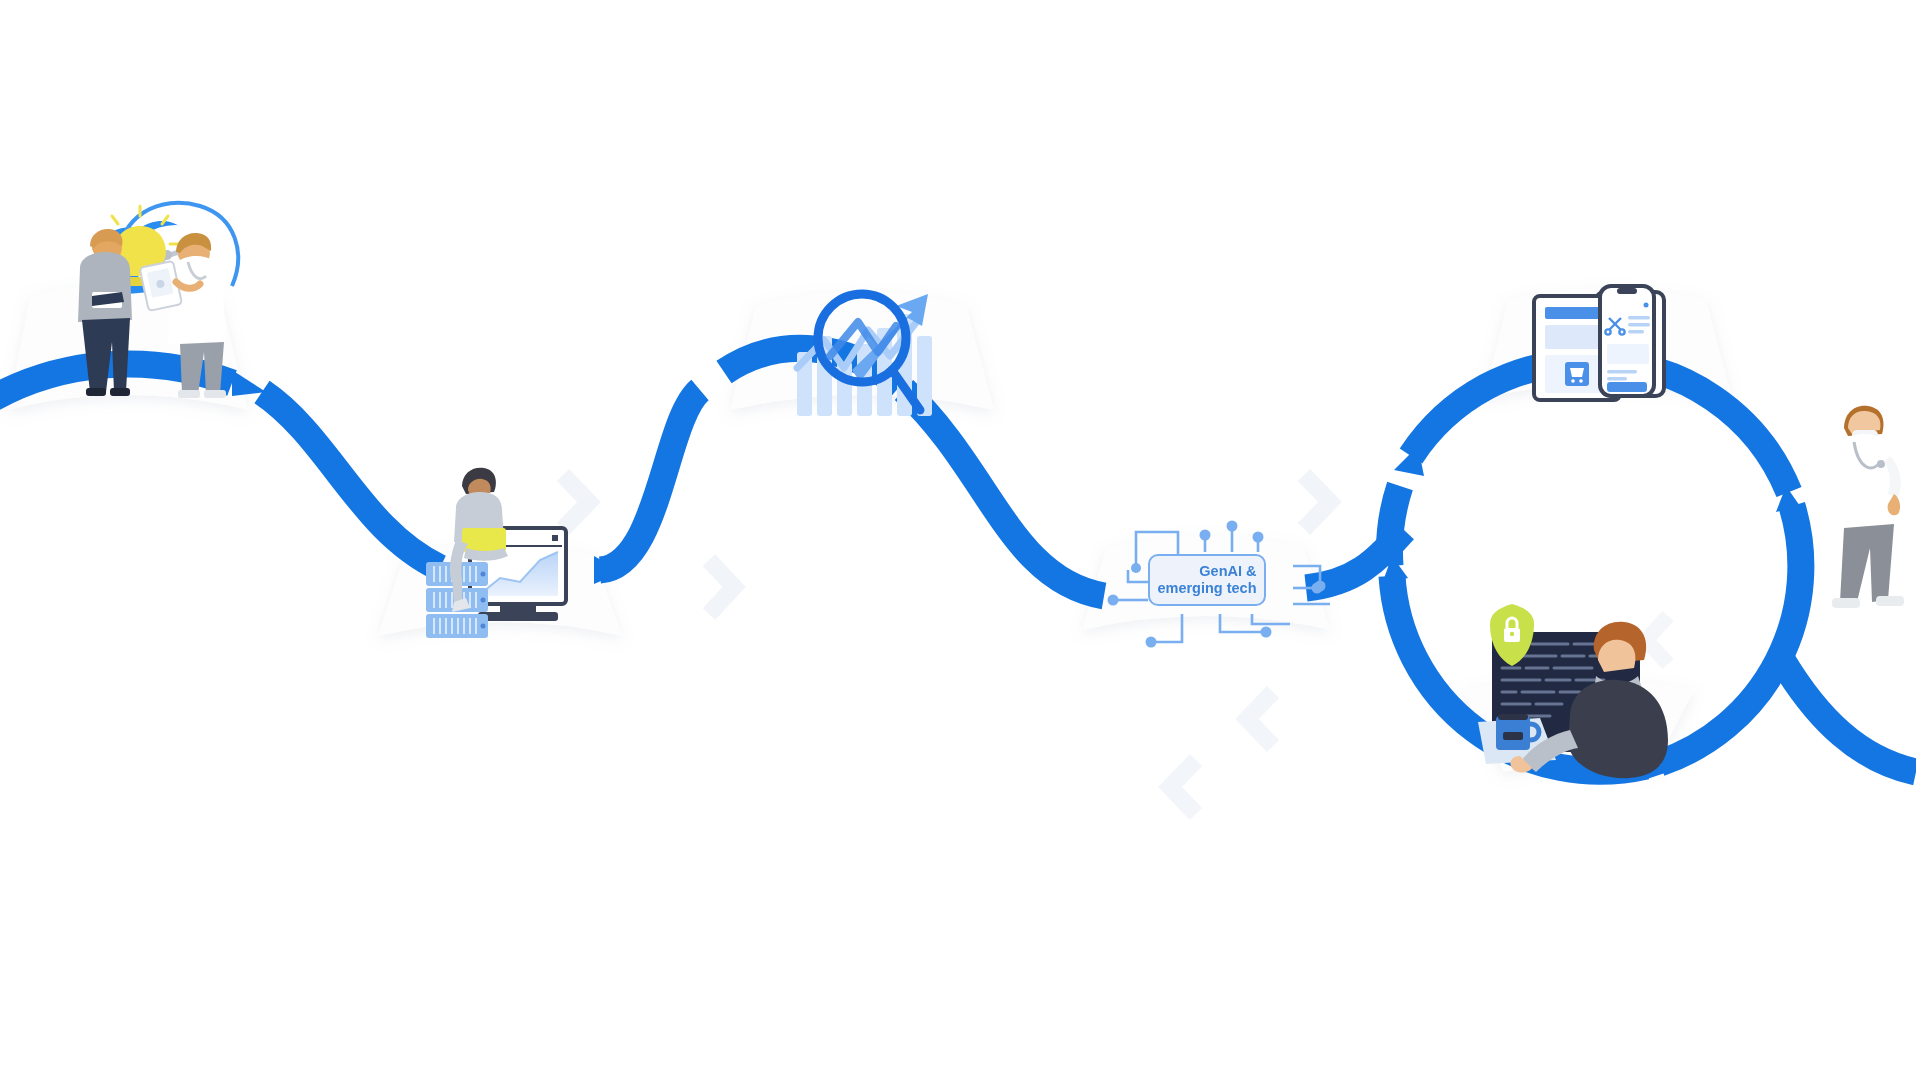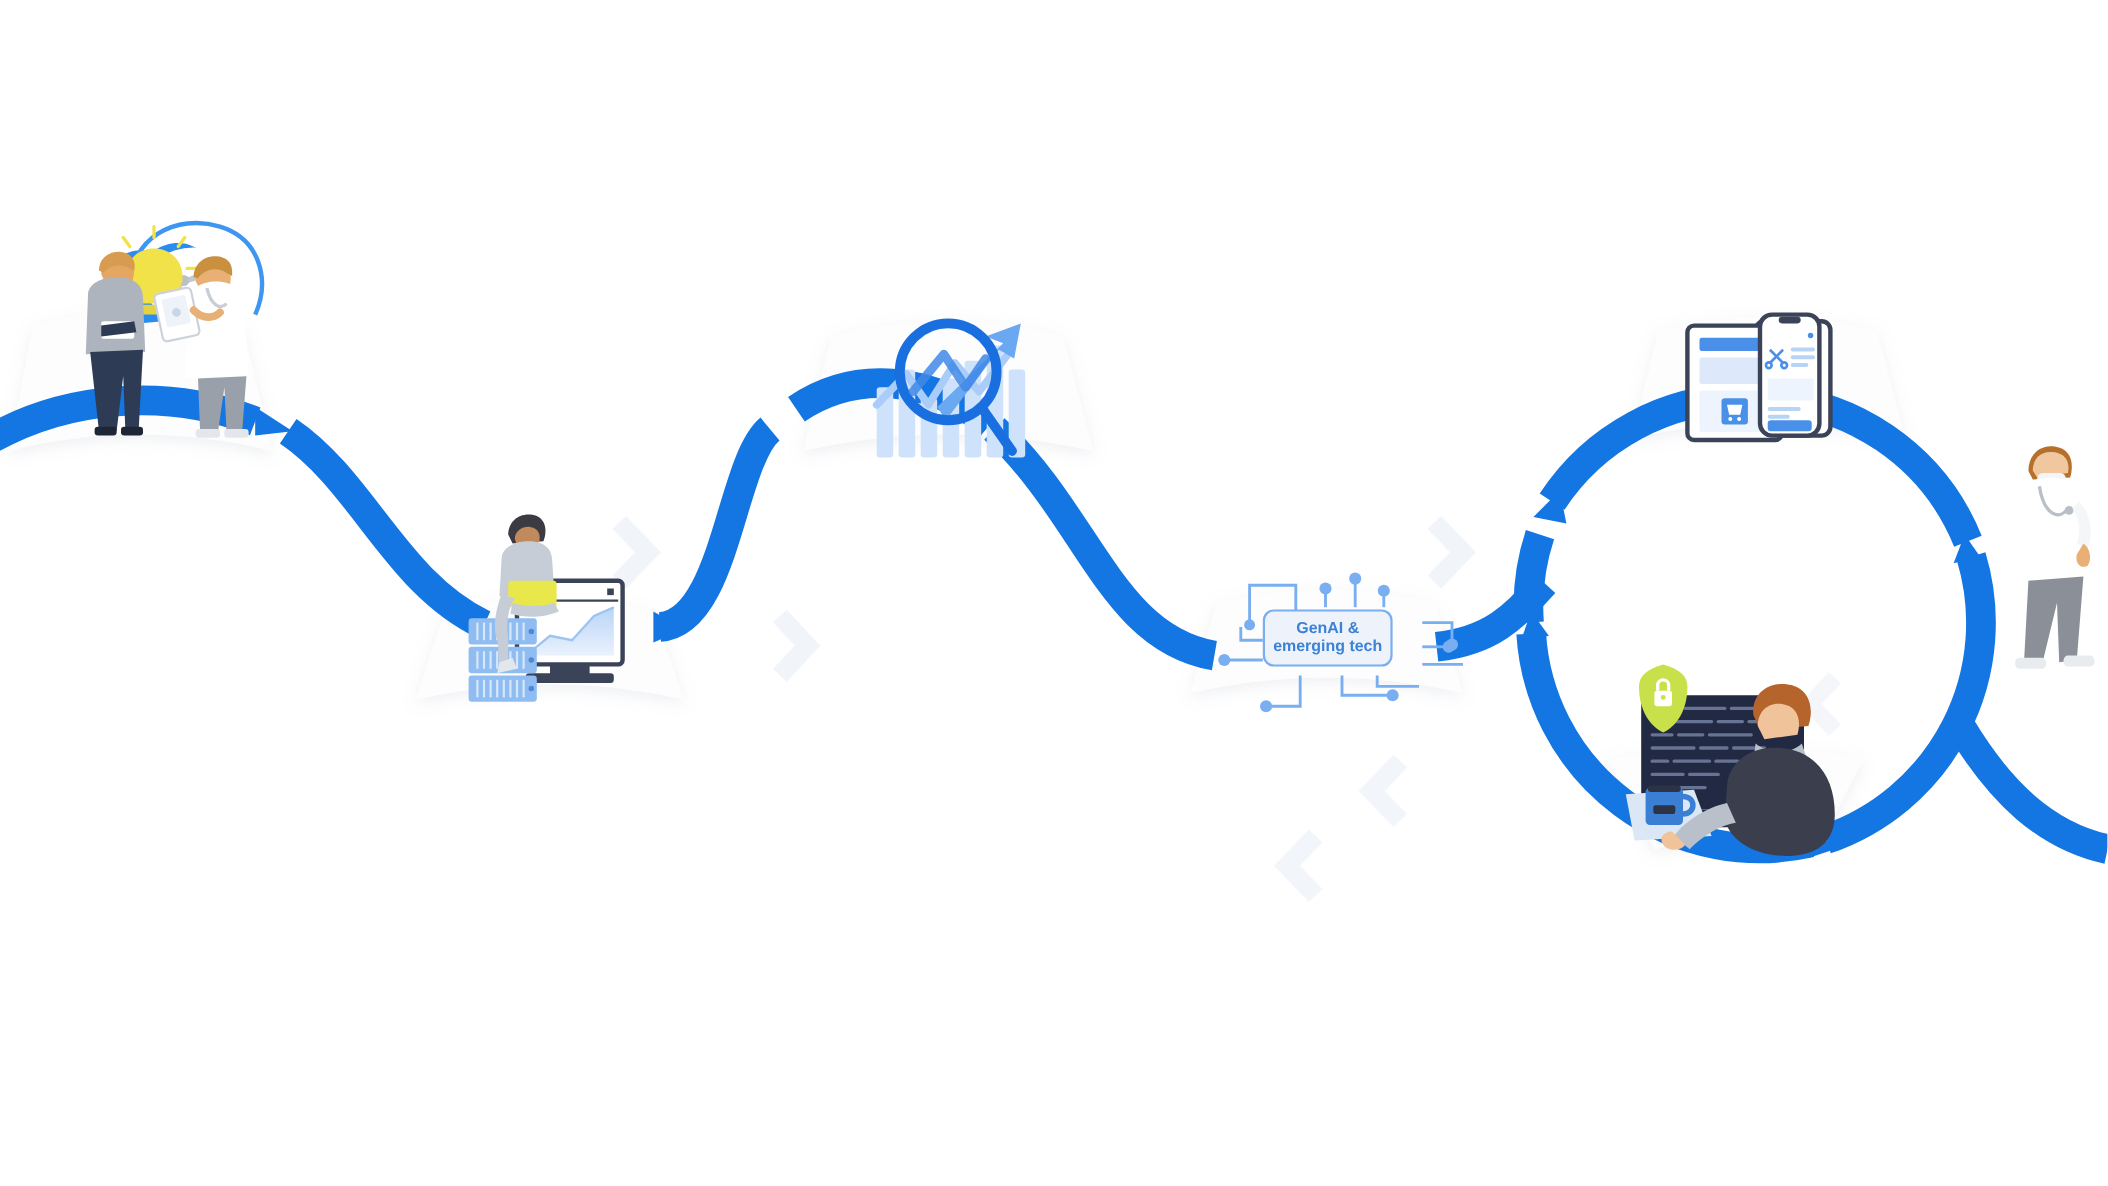--- a/index.html
+++ b/index.html
@@ -4,21 +4,21 @@
 <title>Digital Transformation Journey</title>
 <style>
   html,body{margin:0;padding:0;background:#ffffff;}
   body{width:1916px;height:1078px;overflow:hidden;
        font-family:"Liberation Sans","DejaVu Sans",sans-serif;}
   #stage{position:relative;width:1916px;height:1078px;background:#fff;}
   #stage svg.layer{position:absolute;left:0;top:0;width:1916px;height:1078px;}
   .nodeLabel{
     position:absolute;
     display:flex;align-items:center;justify-content:center;
-    text-align:center;
+    text-align:right;
     font-weight:bold;
     line-height:1.15;
     border-radius:10px;
     box-sizing:border-box;
   }
 </style>
 </head>
 <body>
 
 <div id="stage">

